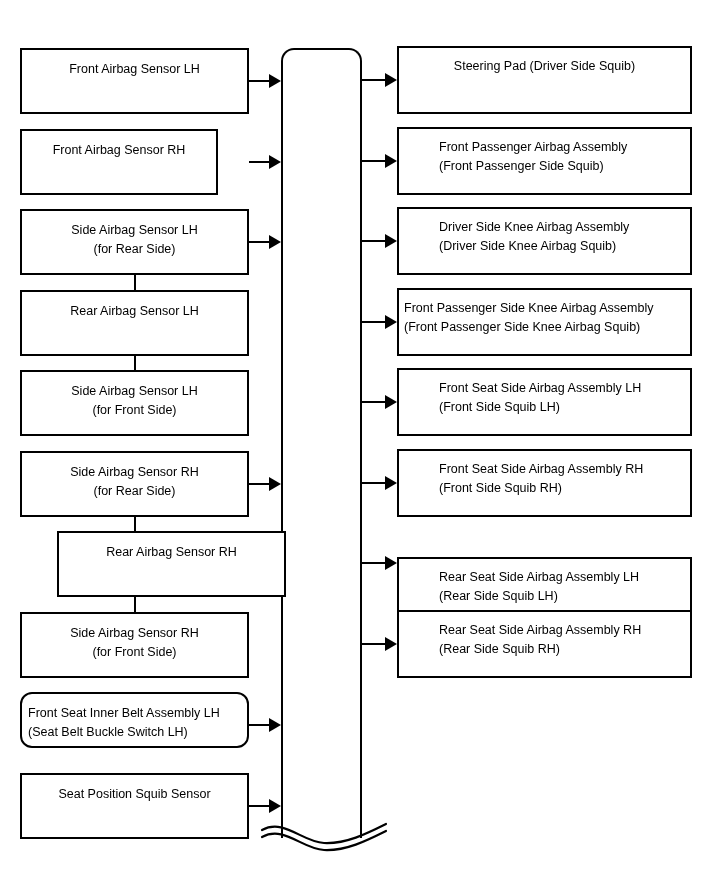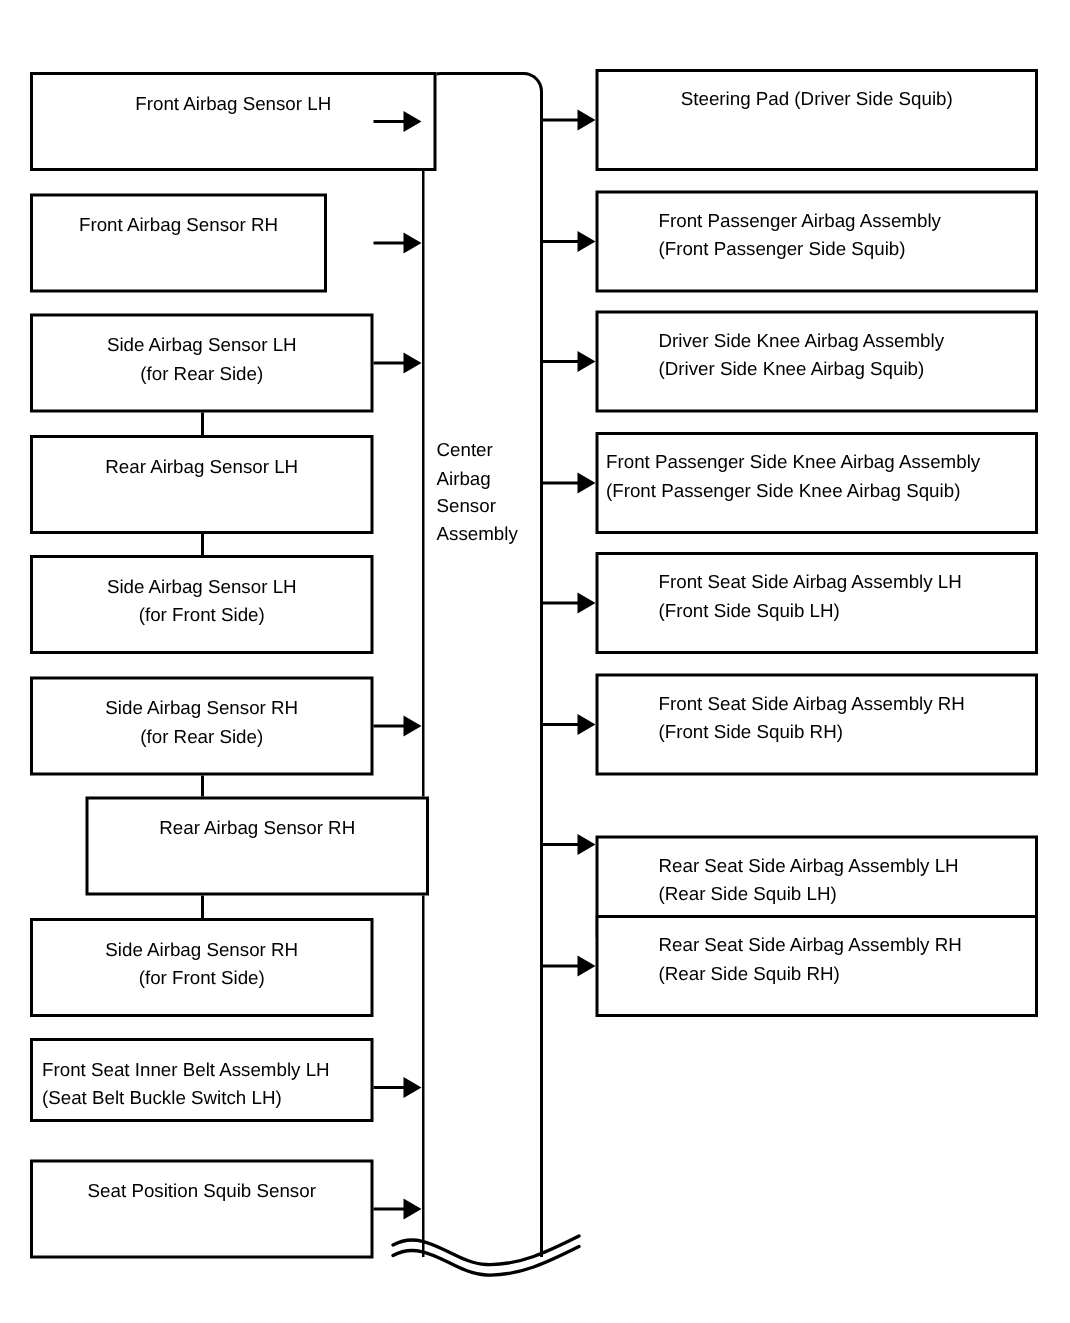--- a/index.html
+++ b/index.html
@@ -105,44 +105,40 @@
     background: #000000;
   }
 </style>
 </head>
 <body>
 
 <div id="diagram">
 
   <div id="center-column"></div>
 
-  <div id="center-label">Center
-Airbag
-Sensor
-Assembly</div>
 
   <svg id="center-break" viewBox="0 0 132 46" xmlns="http://www.w3.org/2000/svg">
     <path d="M4,18 C26,6 44,30 66,31 C88,32 108,22 128,12" fill="none" stroke="#000000" stroke-width="2.2" stroke-linecap="round"></path>
     <path d="M4,25 C26,13 44,37 66,38 C88,39 108,29 128,19" fill="none" stroke="#000000" stroke-width="2.2" stroke-linecap="round"></path>
   </svg>
 
   <div id="left-layer">
-      <div class="node left" style="left: 20px; top: 48px; width: 271px; height: 66px;">Front Airbag Sensor LH</div>
+      <div class="node left" style="left: 20px; top: 48px; width: 229px; height: 66px;">Front Airbag Sensor LH</div>
       <div class="node left" style="left: 20px; top: 128.5px; width: 198px; height: 66px;">Front Airbag Sensor RH</div>
       <div class="node left" style="left: 20px; top: 209px; width: 229px; height: 66px;">Side Airbag Sensor LH
 (for Rear Side)</div>
       <div class="node left" style="left: 20px; top: 289.5px; width: 229px; height: 66px;">Rear Airbag Sensor LH</div>
       <div class="node left" style="left: 20px; top: 370px; width: 229px; height: 66px;">Side Airbag Sensor LH
 (for Front Side)</div>
       <div class="node left" style="left: 20px; top: 450.5px; width: 229px; height: 66px;">Side Airbag Sensor RH
 (for Rear Side)</div>
       <div class="node left" style="left: 20px; top: 531px; width: 229px; height: 66px; margin-left: 37px;">Rear Airbag Sensor RH</div>
       <div class="node left" style="left: 20px; top: 611.5px; width: 229px; height: 66px;">Side Airbag Sensor RH
 (for Front Side)</div>
-      <div class="node left lbl-left" style="left: 20px; top: 692px; width: 229px; height: 56px;">Front Seat Inner Belt Assembly LH
+      <div class="node left lbl-left" style="left: 20px; top: 692px; width: 229px; height: 56px; border-radius: 12px;">Front Seat Inner Belt Assembly LH
 (Seat Belt Buckle Switch LH)</div>
       <div class="node left" style="left: 20px; top: 772.5px; width: 229px; height: 66px;">Seat Position Squib Sensor</div>
     </div>
   <div id="right-layer">
       <div class="node right centered" style="left: 397px; top: 46px; width: 295px; height: 68px;">Steering Pad (Driver Side Squib)</div>
       <div class="node right" style="left: 397px; top: 126.5px; width: 295px; height: 68px;">Front Passenger Airbag Assembly
 (Front Passenger Side Squib)</div>
       <div class="node right" style="left: 397px; top: 207px; width: 295px; height: 68px;">Driver Side Knee Airbag Assembly
 (Driver Side Knee Airbag Squib)</div>
       <div class="node right narrowpad" style="left: 397px; top: 287.5px; width: 295px; height: 68px;">Front Passenger Side Knee Airbag Assembly

